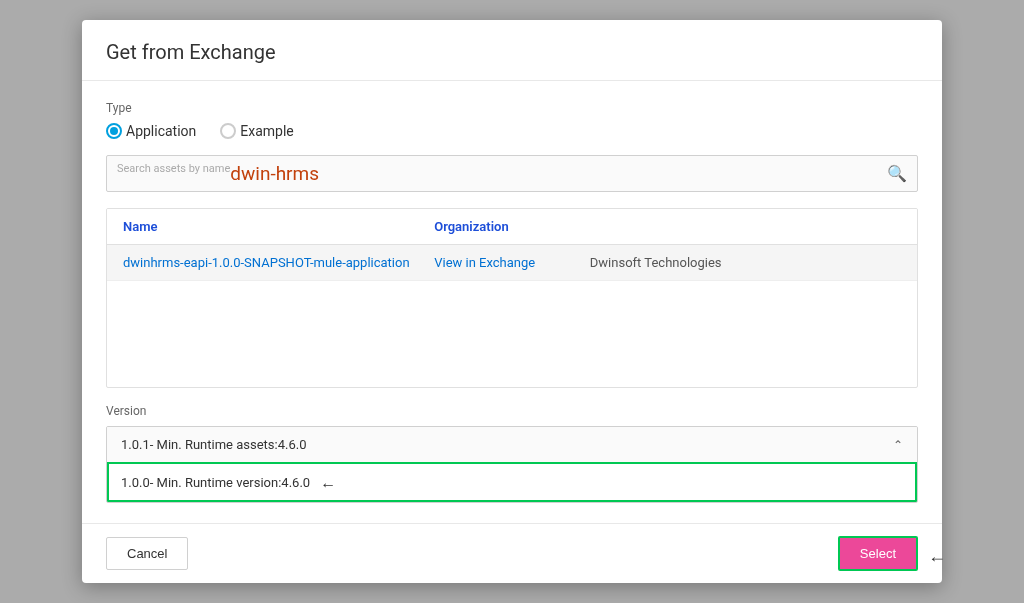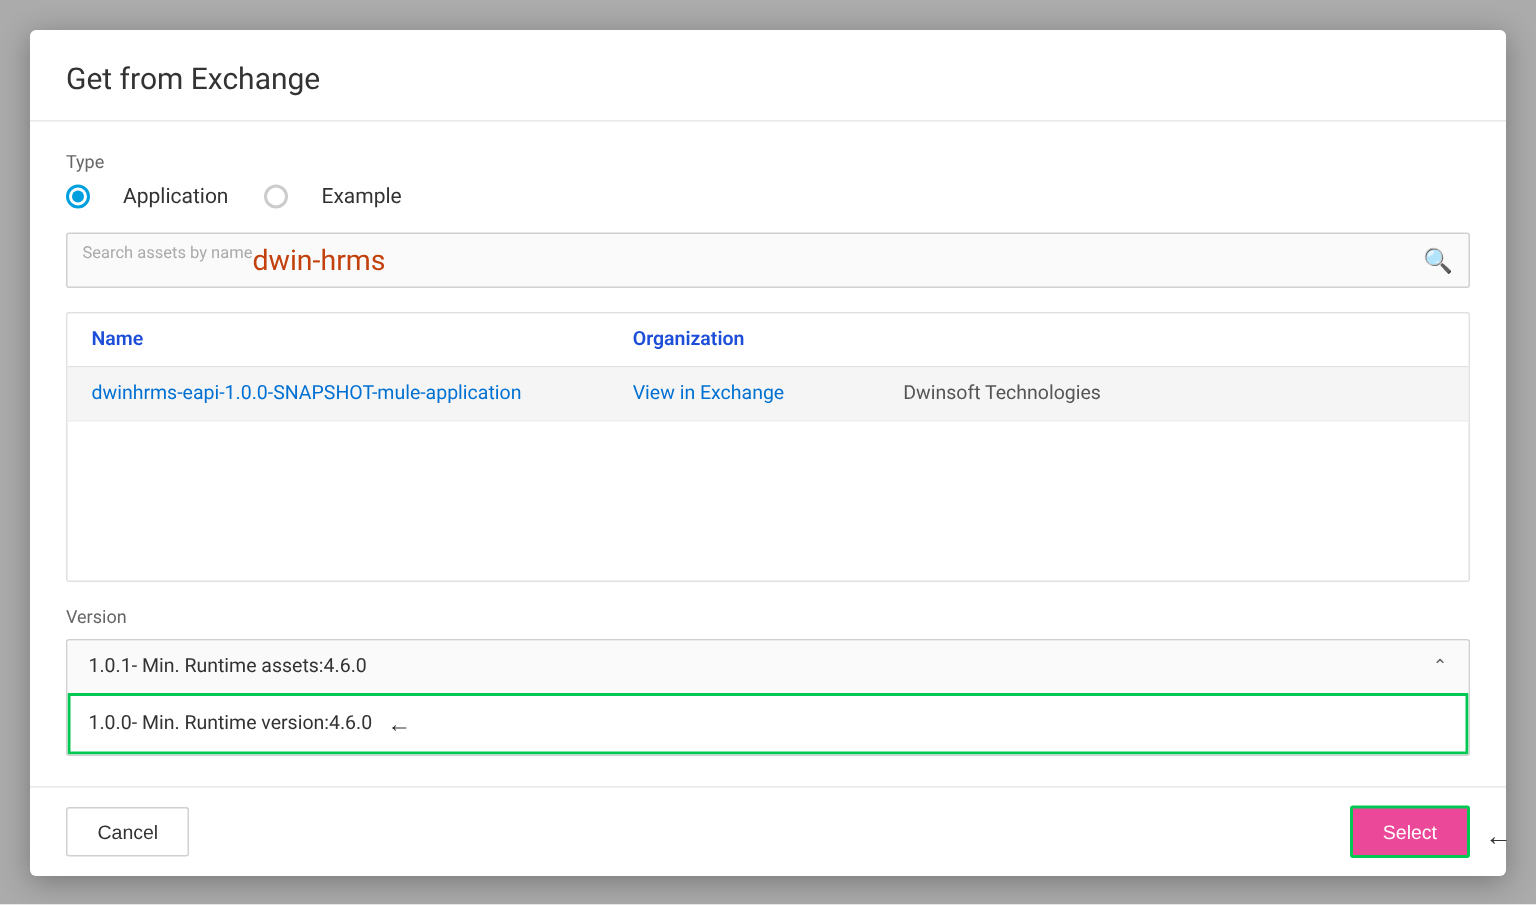--- a/index.html
+++ b/index.html
@@ -17,21 +17,21 @@
       position: relative;
       width: 1024px;
       height: 603px;
       background: rgba(0,0,0,0.3);
       display: flex;
       justify-content: center;
       align-items: center;
     }
     .dialog {
       background: #fff;
-      width: 984px;
+      width: 860px;
       min-height: 560px;
       border-radius: 4px;
       box-shadow: 0 4px 20px rgba(0,0,0,0.3);
       display: flex;
       flex-direction: column;
       position: relative;
     }
     .dialog-header {
       padding: 20px 24px 16px 24px;
       border-bottom: 1px solid #e8e8e8;
@@ -55,21 +55,21 @@
       margin-bottom: 8px;
     }
     .radio-group {
       display: flex;
       gap: 24px;
       align-items: center;
     }
     .radio-item {
       display: flex;
       align-items: center;
-      gap: 22px;
+      gap: 4px;
       cursor: pointer;
     }
     .radio-circle {
       width: 16px;
       height: 16px;
       border-radius: 50%;
       border: 2px solid #ccc;
       display: flex;
       align-items: center;
       justify-content: center;

